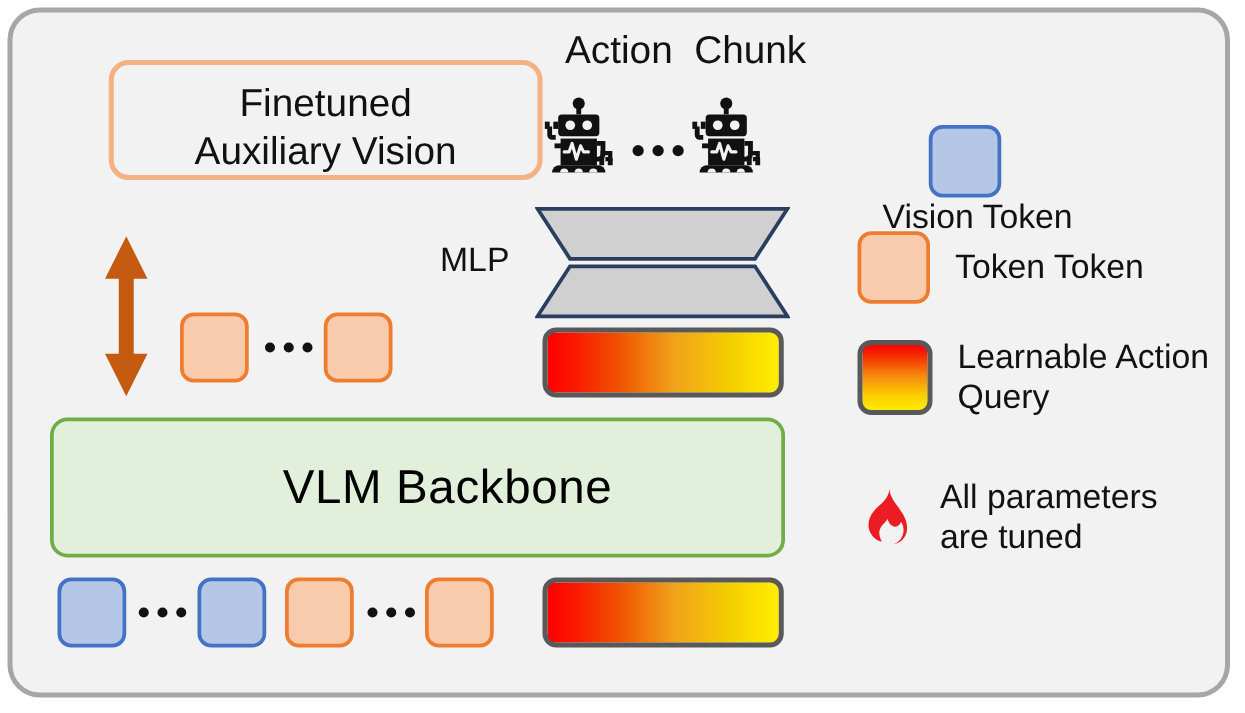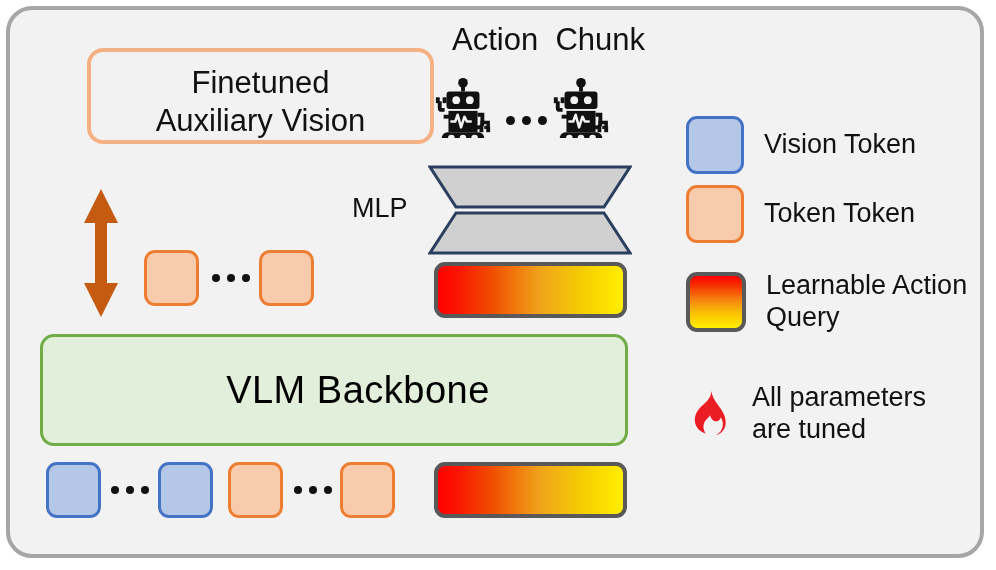--- a/index.html
+++ b/index.html
@@ -142,21 +142,21 @@
       #fbc800 75%, #ffee00 100%);
   }
   .legend-label {
     margin-left: 20px;
     font-size: 27px;
     color: #111;
     line-height: 1.18;
     white-space: nowrap;
   }
   .legend-label.two-line { white-space: normal; width: 215px; }
-  #legend-row-vision { top: 16px; }
+  #legend-row-vision { top: 0px; flex-direction: column; }
   #legend-row-text   { top: 85px; }
   #legend-row-query  { top: 170px; justify-content: center; }
   #legend-row-flame  { top: 282px; justify-content: flex-end; }
   #flame-wrap { width: 46px; display:flex; justify-content:center; flex:0 0 auto;}
 </style>
 </head>
 <body>
 
 <div id="canvas">
 

